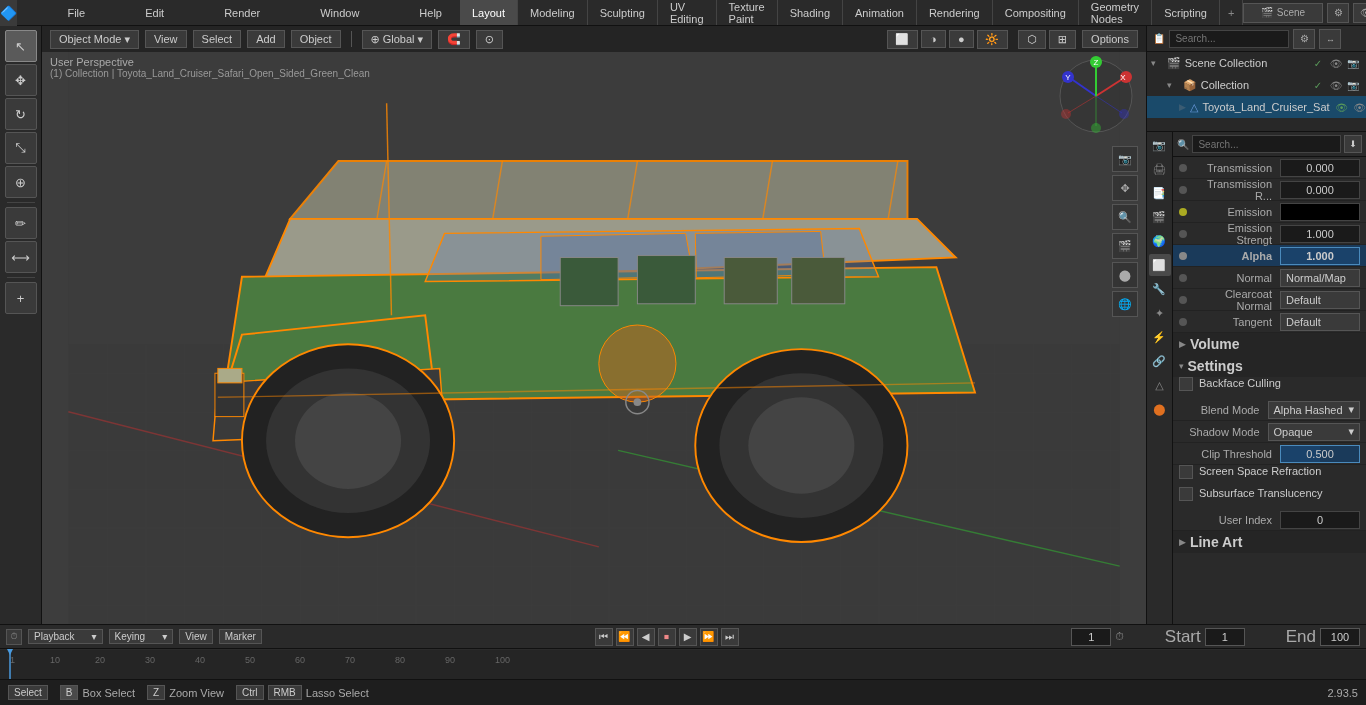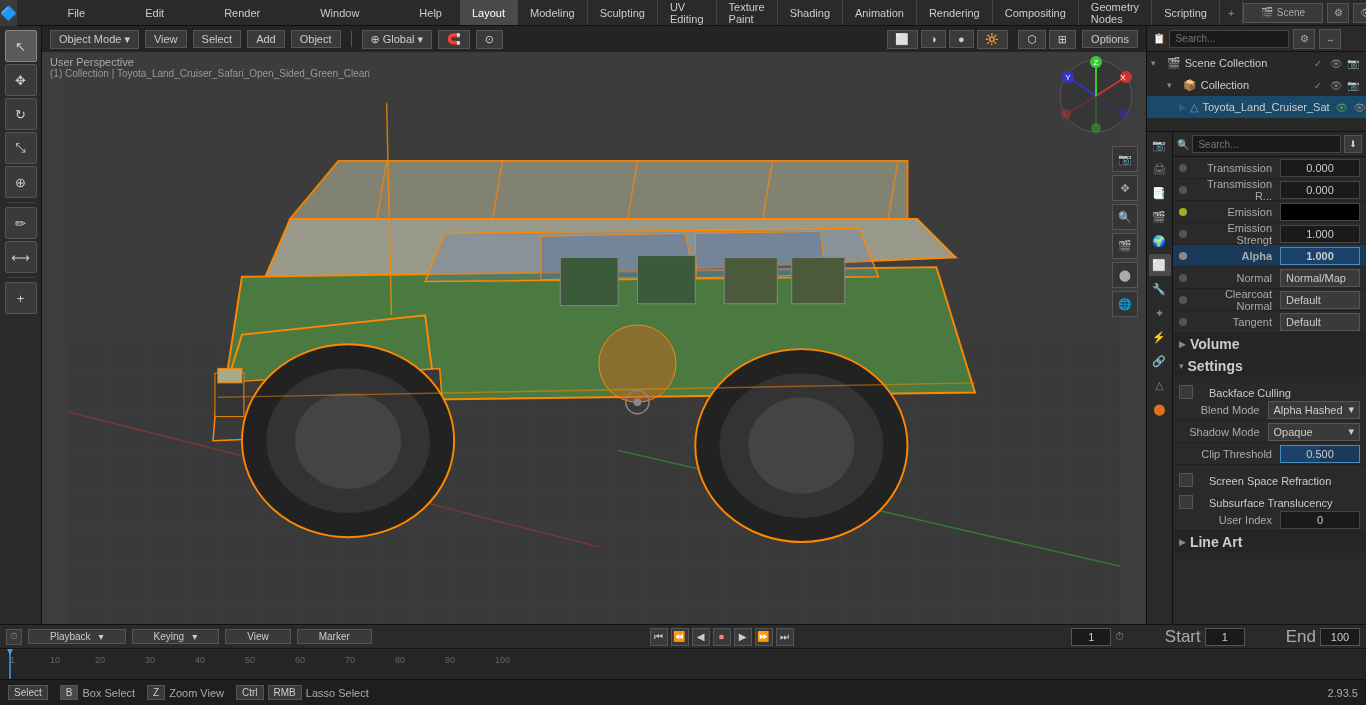--- a/index.html
+++ b/index.html
@@ -345,24 +345,24 @@
       background: #3a3a3a;
       border: 1px solid #555;
       display: flex;
       align-items: center;
       padding: 0 5px;
       color: #ccc;
       font-size: 11px;
     }
     .prop-checkbox-row {
       display: flex;
-      align-items: flex-end;
+      align-items: flex-start;
       height: 22px;
       padding: 0 6px;
-      gap: 16px;
+      gap: 6px;
     }
     .prop-checkbox {
       width: 14px;
       height: 14px;
       background: #3a3a3a;
       border: 1px solid #555;
       display: flex;
       align-items: center;
       justify-content: center;
       cursor: pointer;
@@ -407,29 +407,29 @@
       background: #2a2a2a;
       border-bottom: 1px solid #111;
     }
     .timeline-track {
       flex: 1;
       position: relative;
       overflow: hidden;
       background: #252525;
     }
     .tl-btn {
-      padding: 1px 21px;
+      padding: 1px 5px;
       background: #3a3a3a;
       border: 1px solid #555;
       color: #ccc;
       cursor: pointer;
       font-size: 10px;
       display: flex;
       align-items: center;
-      gap: 8px;
+      gap: 17px;
     }
     .tl-transport-btn {
       width: 18px;
       height: 18px;
       background: #3a3a3a;
       border: 1px solid #555;
       display: flex;
       align-items: center;
       justify-content: center;
       cursor: pointer;

